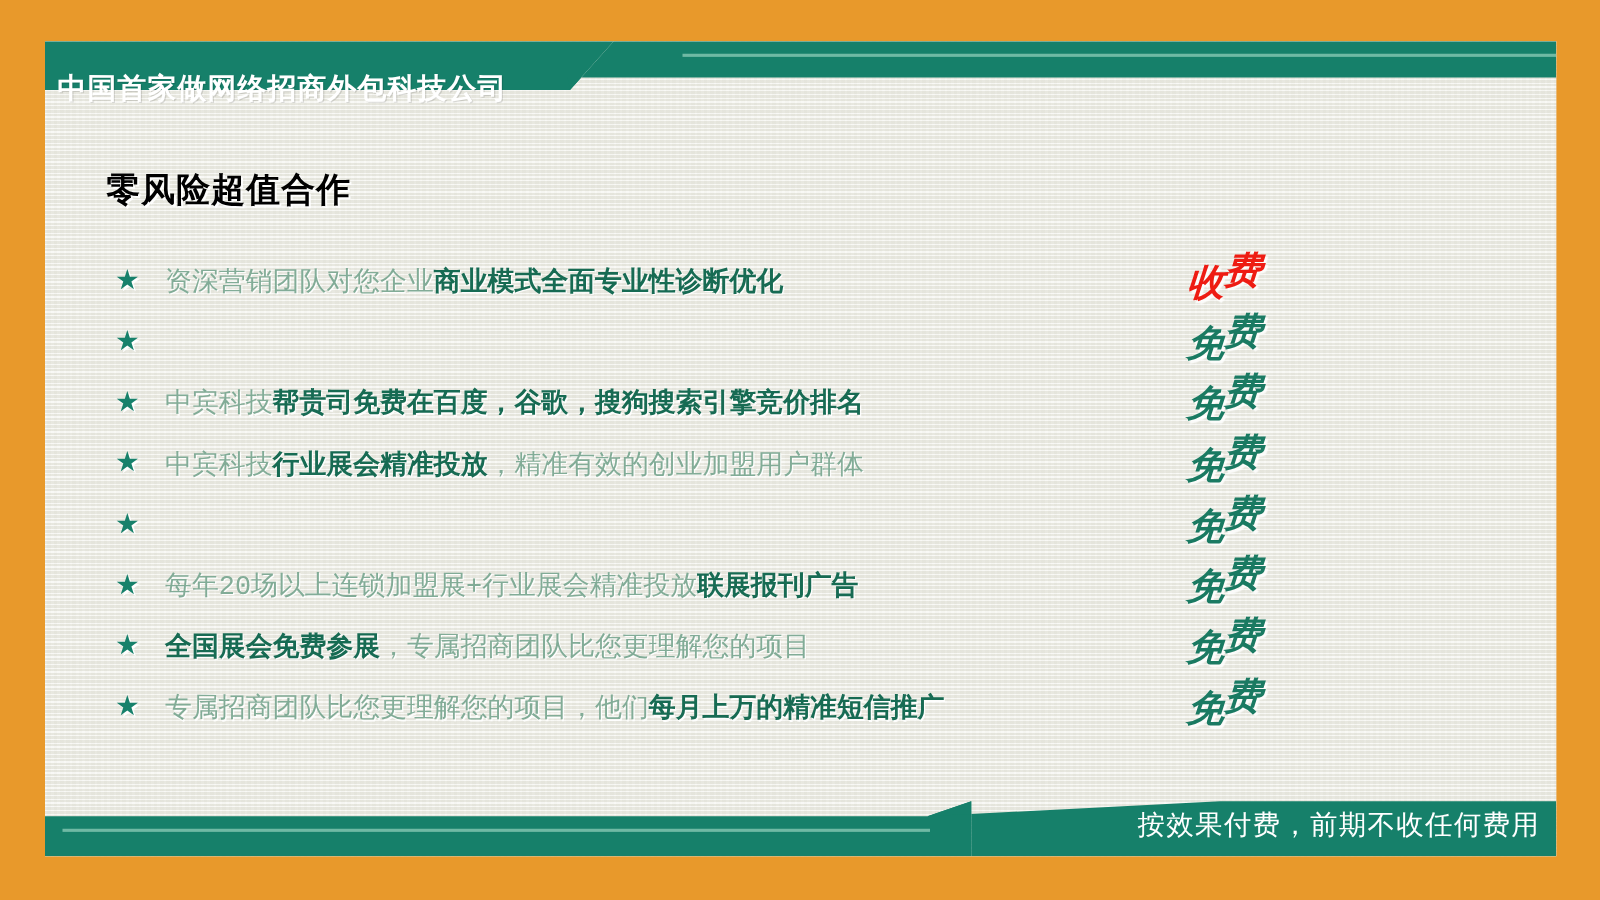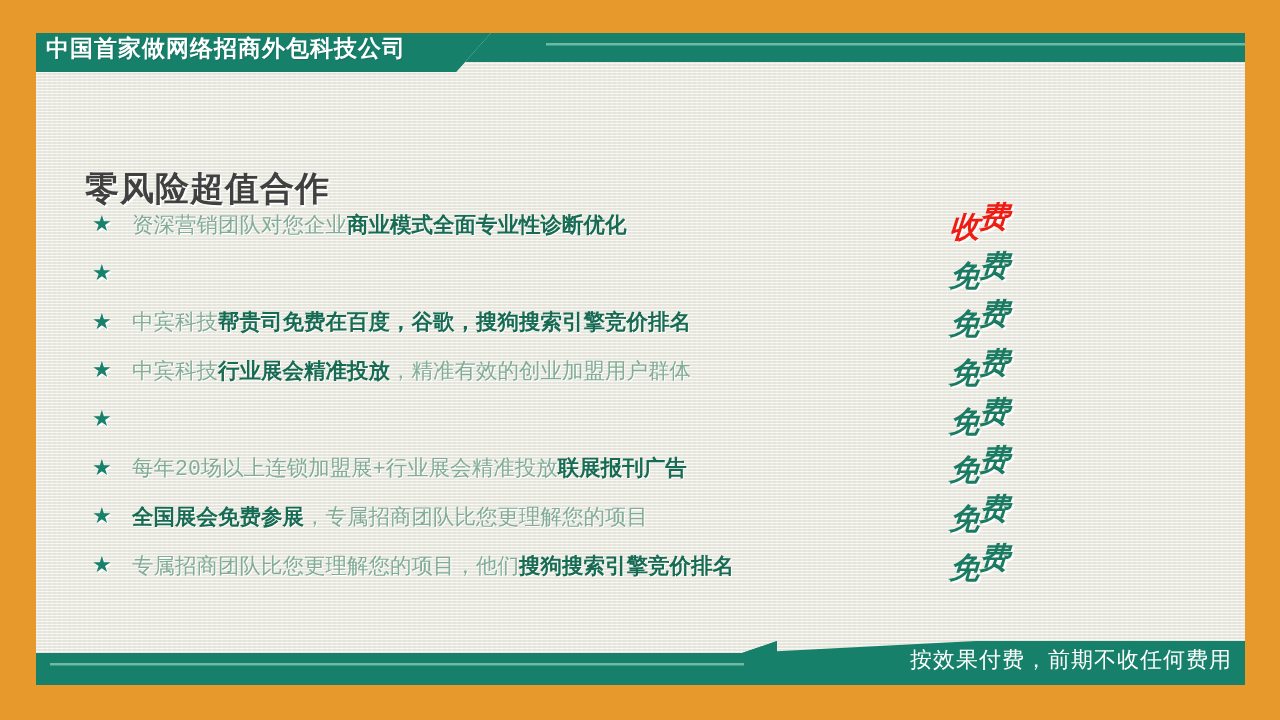--- a/index.html
+++ b/index.html
@@ -53,42 +53,41 @@
     top: 33px;
     width: 1209px;
     height: 46px;
     pointer-events: none;
   }
   #header-band svg { display: block; }
 
   #header-title {
     position: absolute;
     left: 46px;
-    top: 33px;
+    top: 55px;
     font-size: 23px;
     font-weight: bold;
     color: #FFFFFF;
     letter-spacing: 1px;
     white-space: nowrap;
     text-shadow: 1px 1px 0 rgba(0,0,0,0.12);
     font-family: "Liberation Sans", "DejaVu Sans", sans-serif;
   }
 
   
   #section-title {
     position: absolute;
     left: 85px;
     top: 134px;
-    font-size: 34px;
-    font-weight: bold;
-    color: #404040;
+    font-size: 27px;
+    font-weight: bold;
+    color: #000000;
     letter-spacing: 1px;
     white-space: nowrap;
     text-shadow: 1.5px 1.5px 0 rgba(255,255,255,0.9);
-    margin-top: 32px;
   }
 
   
   #benefit-list {
     position: absolute;
     left: 92px;
     top: 200px;
     width: 1000px;
   }
   .benefit-row {
@@ -210,21 +209,21 @@
       <div class="benefit-row">
         <span class="bullet-star">★</span>
         <span class="benefit-text"><span>每年20场以上连锁加盟展+行业展会精准投放</span><b>联展报刊广告</b></span>
       </div>
       <div class="benefit-row">
         <span class="bullet-star">★</span>
         <span class="benefit-text"><b>全国展会免费参展</b><span>，专属招商团队比您更理解您的项目</span></span>
       </div>
       <div class="benefit-row">
         <span class="bullet-star">★</span>
-        <span class="benefit-text"><span>专属招商团队比您更理解您的项目，他们</span><b>搜狗搜索引擎竞价排名</b></span>
+        <span class="benefit-text"><span>专属招商团队比您更理解您的项目，他们</span><b>每月上万的精准短信推广</b></span>
       </div>
     </div>
 
   <div id="badge-column">
       <div class="badge-row">
         <div class="price-badge paid"><span class="ch1">收</span><span class="ch2">费</span></div>
       </div>
       <div class="badge-row">
         <div class="price-badge free"><span class="ch1">免</span><span class="ch2">费</span></div>
       </div>

